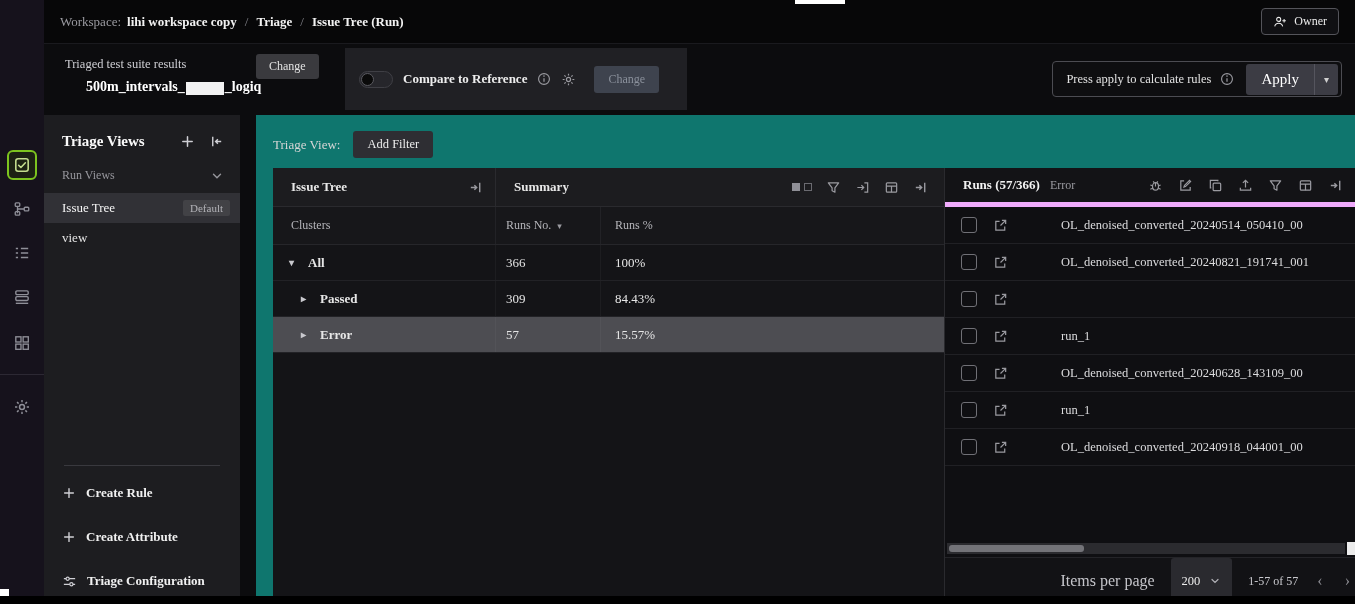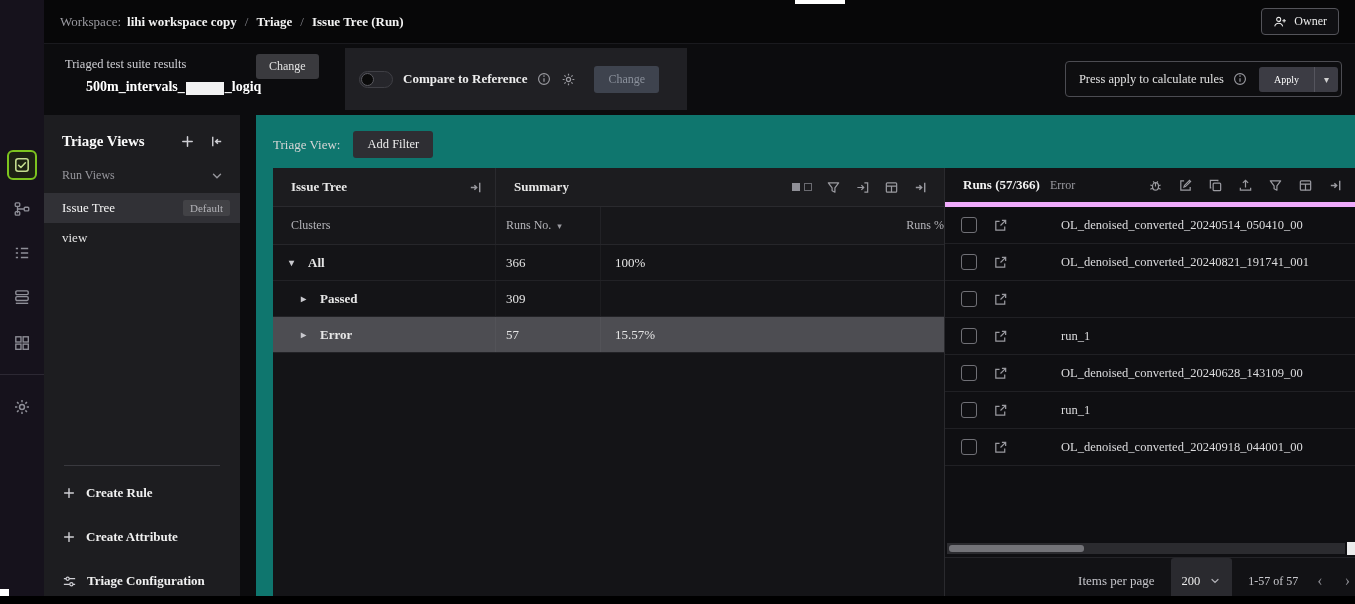--- a/index.html
+++ b/index.html
@@ -41,21 +41,21 @@
             position:relative; flex:0 0 auto; cursor:pointer; }
   .toggle-knob { position:absolute; left:1px; top:1px; width:13px; height:13px; border-radius:50%;
                  background:#0a0a0a; border:1px solid #5a5a60; }
   .compare-label { font-size:13px; font-weight:600; color:#ededed; }
   .compare-change { background:#3e434e; color:#8b919c; font-size:12px; padding:6px 14px; border-radius:3px;
                     margin-left:8px; cursor:default; }
   .apply-panel { position:absolute; right:13px; top:17px; height:36px; border:1px solid #4c4c52;
                  border-radius:4px; display:flex; align-items:center; padding:0 3px 0 13px; gap:9px; background:#0e0e10; }
   .apply-hint { font-size:12.5px; color:#e2e2e2; }
   .apply-split { display:flex; background:#3c3c44; border-radius:3px; overflow:hidden; margin-left:3px; }
-  .apply-main { padding:7px 15px; font-size:10px; color:#ffffff; background:transparent; }
+  .apply-main { padding:7px 15px; font-size:15px; color:#ffffff; background:transparent; }
   .apply-caret { padding:7px 9px; border-left:1px solid #55555e; color:#cfcfcf; font-size:10px;
                  display:flex; align-items:center; background:transparent; }
   .muted-ic { color:#9a9aa0; display:inline-flex; }
 
   
   .views-panel { position:absolute; left:44px; top:115px; width:196px; height:489px; background:#1d1d20; }
   .vp-header { display:flex; align-items:center; padding:18px 16px 12px 18px; gap:14px; }
   .vp-title { font-size:15px; font-weight:700; color:#fafafa; flex:1; }
   .vp-icon-btn { color:#cfcfd4; display:inline-flex; background:none; padding:0; }
   .vp-section { display:flex; align-items:center; padding:6px 16px 10px 18px; color:#96969c; font-size:12px; }
@@ -82,21 +82,21 @@
   .gp-h-title { font-size:13px; font-weight:600; color:#e8e8e8; flex:1; }
   .hicons { display:flex; align-items:center; gap:14px; color:#9a9aa0; }
   .hicon-btn { color:#9a9aa0; background:none; display:inline-flex; padding:0; }
   .sq-pair { display:flex; gap:4px; align-items:center; }
   .sq-a { width:8px; height:8px; background:#8f8f96; }
   .sq-b { width:8px; height:8px; border:1.5px solid #6a6a70; }
   .thead { display:flex; height:38px; border-bottom:1px solid #26262a; background:#17171a;
            font-size:12px; color:#b5b5ba; }
   .th-clusters { width:223px; display:flex; align-items:center; padding-left:18px; border-right:1px solid #222226; }
   .th-runsno { width:105px; display:flex; align-items:center; padding-left:10px; gap:6px; border-right:1px solid #222226; cursor:pointer; }
-  .th-runspct { flex:1; display:flex; align-items:center; padding-left:14px;justify-content:flex-end; }
+  .th-runspct { flex:1; display:flex; align-items:center; padding-left:14px; }
   .sort-caret { font-size:9px; color:#9a9aa0; }
   .trow { display:flex; height:36px; border-bottom:1px solid #222226; font-size:13px; color:#e6e6e6; cursor:pointer; }
   .trow.selected { background:#4d4d52; }
   .td-cluster { width:223px; display:flex; align-items:center; gap:8px; padding-left:16px;
                 border-right:1px solid rgba(255,255,255,0.04); font-weight:600; }
   .td-cluster.child { padding-left:28px; }
   .td-no { width:105px; display:flex; align-items:center; padding-left:10px; border-right:1px solid rgba(255,255,255,0.04); }
   .td-pct { flex:1; display:flex; align-items:center; padding-left:14px; }
   .caret { font-size:10px; color:#c9c9ce; width:11px; }
 
@@ -115,21 +115,21 @@
   .rp-row { height:37px; display:flex; align-items:center; padding-left:16px; border-bottom:1px solid #202024; }
   .rp-link { margin-left:16px; color:#9a9aa0; display:inline-flex; background:none; padding:0; }
   .rp-name { margin-left:53px; font-size:12.5px; color:#dcdcde; white-space:nowrap; overflow:hidden; flex:1; }
   .rp-hscroll { position:absolute; left:2px; right:26px; top:375px; height:11px; background:#2b2b2f; }
   .rp-hthumb { position:absolute; left:2px; top:2px; width:135px; height:7px; background:#737378; border-radius:3px; cursor:pointer; }
   .rp-hcorner { position:absolute; right:11px; top:374px; width:13px; height:13px; background:#ececec; }
   .rp-vscroll { position:absolute; right:2px; top:40px; width:7px; height:336px; background:#e8e8e8; border-radius:3px; cursor:pointer; }
   .rp-footer { position:absolute; left:0; right:0; bottom:0; height:47px; border-top:1px solid #242428;
                background:#121215; display:flex; align-items:center; justify-content:flex-end;
                padding-right:18px; gap:16px; }
-  .ipp-label { font-size:13px; color:#c5c5ca;text-align:center; }
+  .ipp-label { font-size:16px; color:#c5c5ca;text-align:center; }
   .ipp-select { background:#2a2a2f; border-radius:3px; padding:16px 11px; display:flex; align-items:center;
                 gap:9px; font-size:12.5px; color:#ececec; }
   .range { font-size:12px; color:#c9c9ce; }
   .pager-btn { color:#8a8a90; font-size:16px; background:none; padding:0 3px; }
 </style>
 </head>
 <body>
 
 <svg width="0" height="0" style="position:absolute">
   <defs>
@@ -438,20 +438,21 @@
           </div>
           <div class="td-no">366</div>
           <div class="td-pct">100%</div>
         </div>
         <div class="trow">
           <div class="td-cluster child">
             <span class="caret">▸</span>
             <span>Passed</span>
           </div>
           <div class="td-no">309</div>
+          <div class="td-pct">84.43%</div>
         </div>
         <div class="trow selected">
           <div class="td-cluster child">
             <span class="caret">▸</span>
             <span>Error</span>
           </div>
           <div class="td-no">57</div>
           <div class="td-pct">15.57%</div>
         </div>
       </div>

